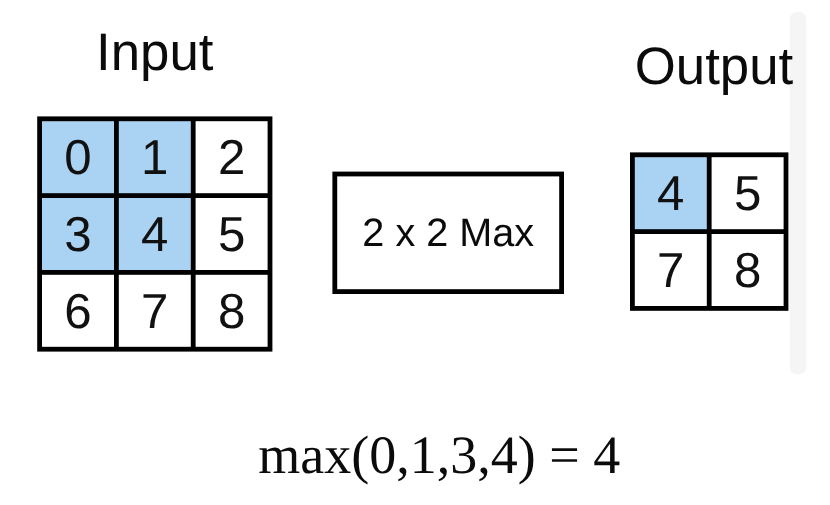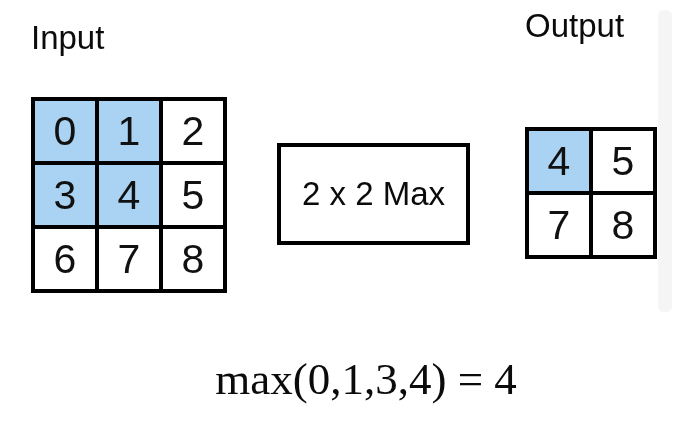--- a/index.html
+++ b/index.html
@@ -20,34 +20,35 @@
     position: absolute;
     left: 658px;
     top: 10px;
     width: 14px;
     height: 302px;
     background: #f5f5f5;
     border-radius: 6px;
   }
   .title {
     position: absolute;
-    font-size: 33px;
+    font-size: 44px;
     line-height: 1.1;
+    text-align: center;
     color: #0b0b0b;
     white-space: nowrap;
   }
   .input-title {
     left: 31px;
     width: 196px;
     top: 20px;
   }
   .output-title {
     left: 525px;
     width: 140px;
-    top: 8px;
+    top: 32px;
   }
   .grid {
     position: absolute;
     display: grid;
     background: #000000;
     padding: 4px;
     gap: 4px;
   }
   .input-grid {
     left: 31px;

